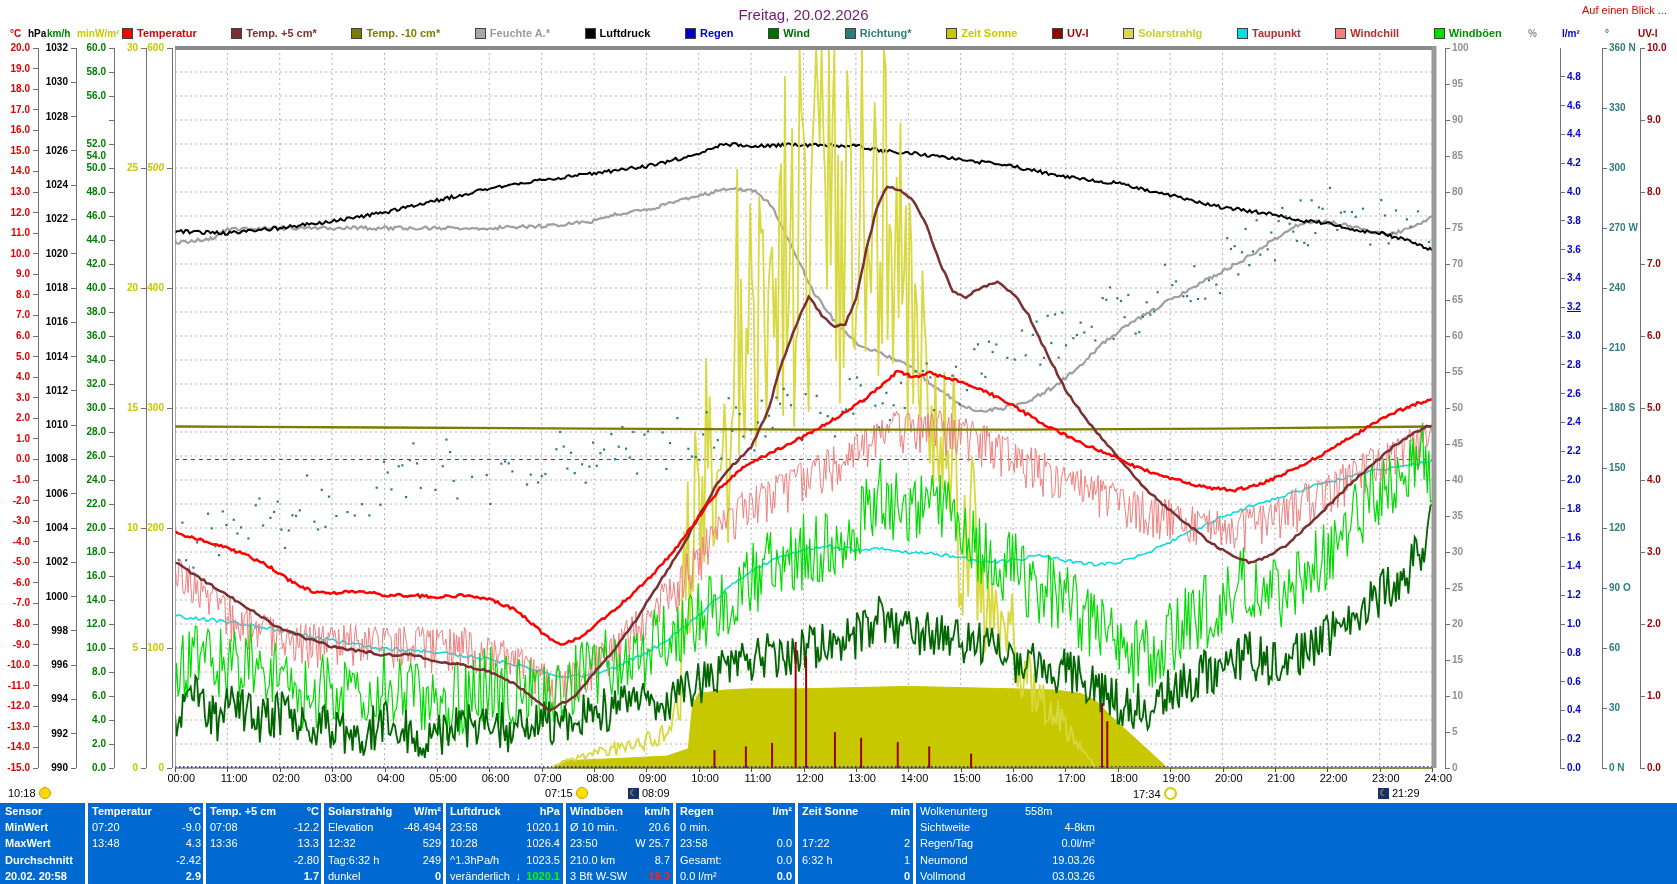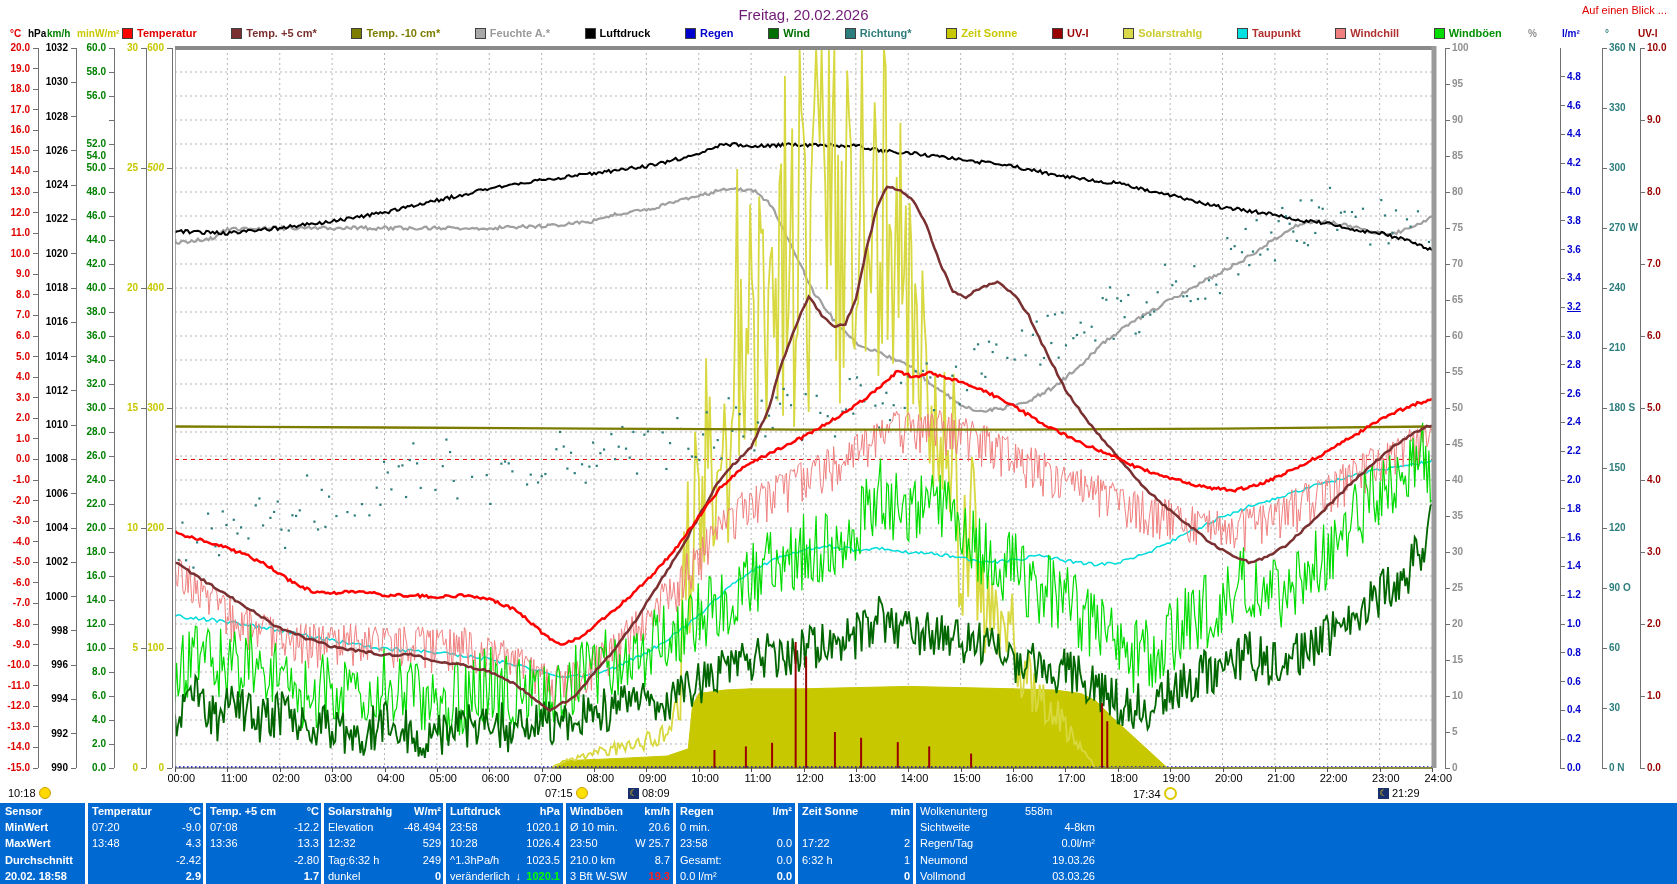--- a/index.html
+++ b/index.html
@@ -885,21 +885,21 @@
         <div class="trow b">
           <span class="lt">MinWert</span>
         </div>
         <div class="trow b">
           <span class="lt">MaxWert</span>
         </div>
         <div class="trow b">
           <span class="lt">Durchschnitt</span>
         </div>
         <div class="trow b">
-          <span class="lt">20.02. 18:58</span>
+          <span class="lt">20.02. 20:58</span>
         </div>
       </div>
       <div class="tcol" style="left: 89px; width: 115px;">
         <div class="trow b">
           <span class="lt">Temperatur</span>
           <span class="rt">°C</span>
         </div>
         <div class="trow">
           <span class="lt">07:20</span>
           <span class="rt">-9.0</span>

